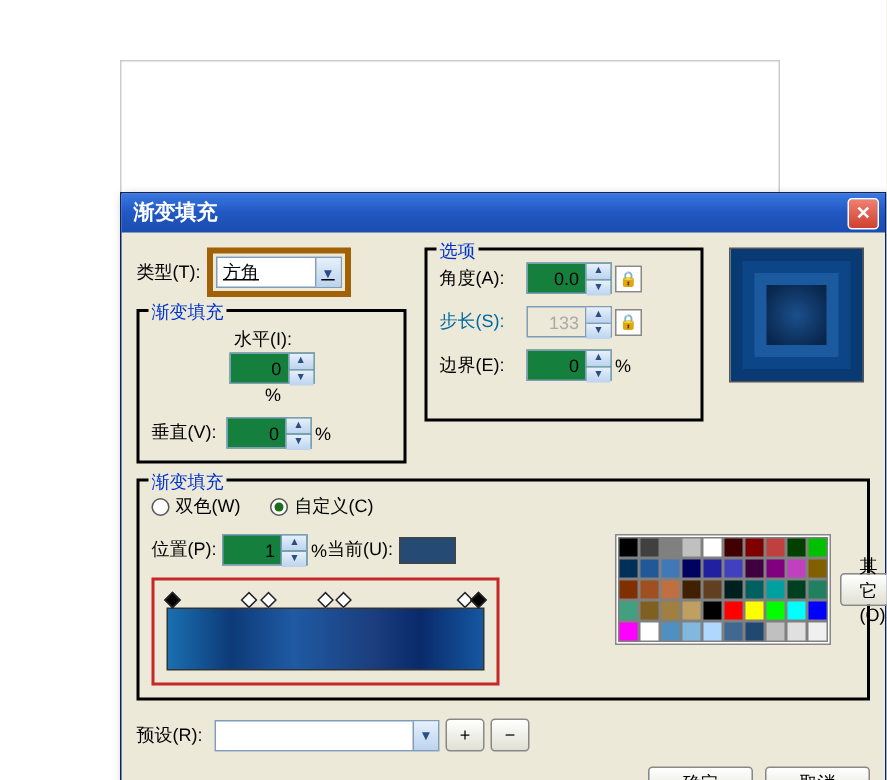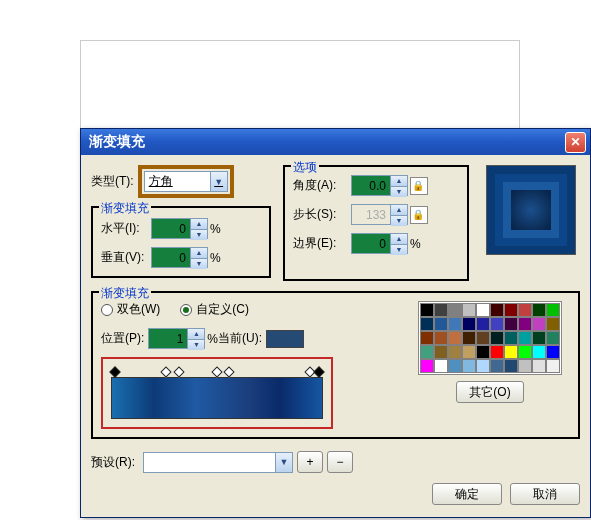--- a/index.html
+++ b/index.html
@@ -5,21 +5,21 @@
   * { box-sizing: border-box; font-family: "Microsoft YaHei", "SimSun", sans-serif; font-size: 12px; }
   body { margin: 0; background: #fff; width: 591px; height: 520px; position: relative; }
   .canvas-bg { position: absolute; left: 80px; top: 40px; width: 440px; height: 300px; border: 1px solid #ccc; background: #fff; }
   .dialog { position: absolute; left: 80px; top: 128px; width: 511px; background: #ece9d8; border: 1px solid #0a246a; box-shadow: 2px 2px 6px rgba(0,0,0,.3); }
   .titlebar { height: 26px; background: linear-gradient(#3a78e0,#2157c2 50%,#1b4db0); display: flex; align-items: center; justify-content: space-between; padding: 0 4px 0 8px; color: #fff; font-weight: bold; }
   .title-text { font-size: 14px; }
   .close-btn { width: 21px; height: 21px; background: linear-gradient(#f08070,#d04030); border: 1px solid #fff; border-radius: 3px; display: flex; align-items: center; justify-content: center; color: #fff; font-weight: bold; font-size: 13px; }
   .body { padding: 10px 10px 12px 10px; }
   .row { display: flex; align-items: center; }
   .lbl { color: #000; margin-right: 4px; }
-  .lbl.disabled { color: #000000; }
+  .lbl.disabled { color: #0369a1; }
   .dropdown { height: 21px; border: 1px solid #7f9db9; background: #fff; display: flex; align-items: center; position: relative; }
   .dropdown .val { padding: 0 4px; flex: 1; }
   .dropdown .chev { width: 17px; height: 100%; border-left: 1px solid #7f9db9; background: linear-gradient(#e6f0fa,#bcd3ef); display: flex; align-items: center; justify-content: center; color: #2b4d87; font-size: 9px; }
   .spinner { height: 21px; border: 1px solid #7f9db9; background: #15803d; display: flex; align-items: center; }
   .spinner.disabled { background: #ece9d8; color: #aaa; }
   .spinner .sval { width: 38px; padding: 0 4px; text-align: right; }
   .spinner .arrows { width: 17px; height: 100%; border-left: 1px solid #7f9db9; display: flex; flex-direction: column; }
   .spinner .arrows span { flex: 1; background: linear-gradient(#e6f0fa,#bcd3ef); font-size: 7px; line-height: 10px; text-align: center; color: #2b4d87; border-bottom: 1px solid #7f9db9; }
   .spinner .arrows span:last-child { border-bottom: none; }
   .group-lbl { color: #0033cc; position: relative; background: #ece9d8; padding: 0 2px; }
@@ -72,21 +72,21 @@
           <span class="type-highlight">
             <div class="dropdown" style="width:84px;">
               <span class="val">方角</span>
               <span class="chev">▼</span>
             </div>
           </span>
         </div>
         <div class="mini-offset">
           <fieldset>
             <span class="legend group-lbl">渐变填充</span>
-            <div class="row" style="margin-bottom:8px;">
+            <div class="row" style="margin-bottom:8px;flex-direction:column;">
               <span class="lbl" style="width:46px;">水平(I):</span>
               <div class="spinner">
                 <span class="sval">0</span>
                 <span class="arrows">
                     <span>▲</span>
                     <span>▼</span>
                   </span>
               </div>
               <span class="pct">%</span>
             </div>
@@ -182,21 +182,21 @@
               <span class="marker" style="left:24%;"></span>
               <span class="marker" style="left:30%;"></span>
               <span class="marker" style="left:48%;"></span>
               <span class="marker" style="left:54%;"></span>
               <span class="marker" style="left:92%;"></span>
               <span class="marker solid" style="left:96%;"></span>
             </div>
             <div class="gradient-bar"></div>
           </div>
         </div>
-        <div style="width:160px; display:flex; flex-direction:column; align-items:center; gap:6px;">
+        <div style="width:160px; display:flex; flex-direction:row; align-items:center; gap:6px;">
           <div class="palette" id="palette">
               <div style="background: rgb(0, 0, 0);"></div>
               <div style="background: rgb(64, 64, 64);"></div>
               <div style="background: rgb(128, 128, 128);"></div>
               <div style="background: rgb(192, 192, 192);"></div>
               <div style="background: rgb(255, 255, 255);"></div>
               <div style="background: rgb(64, 0, 0);"></div>
               <div style="background: rgb(128, 0, 0);"></div>
               <div style="background: rgb(192, 64, 64);"></div>
               <div style="background: rgb(0, 64, 0);"></div>

